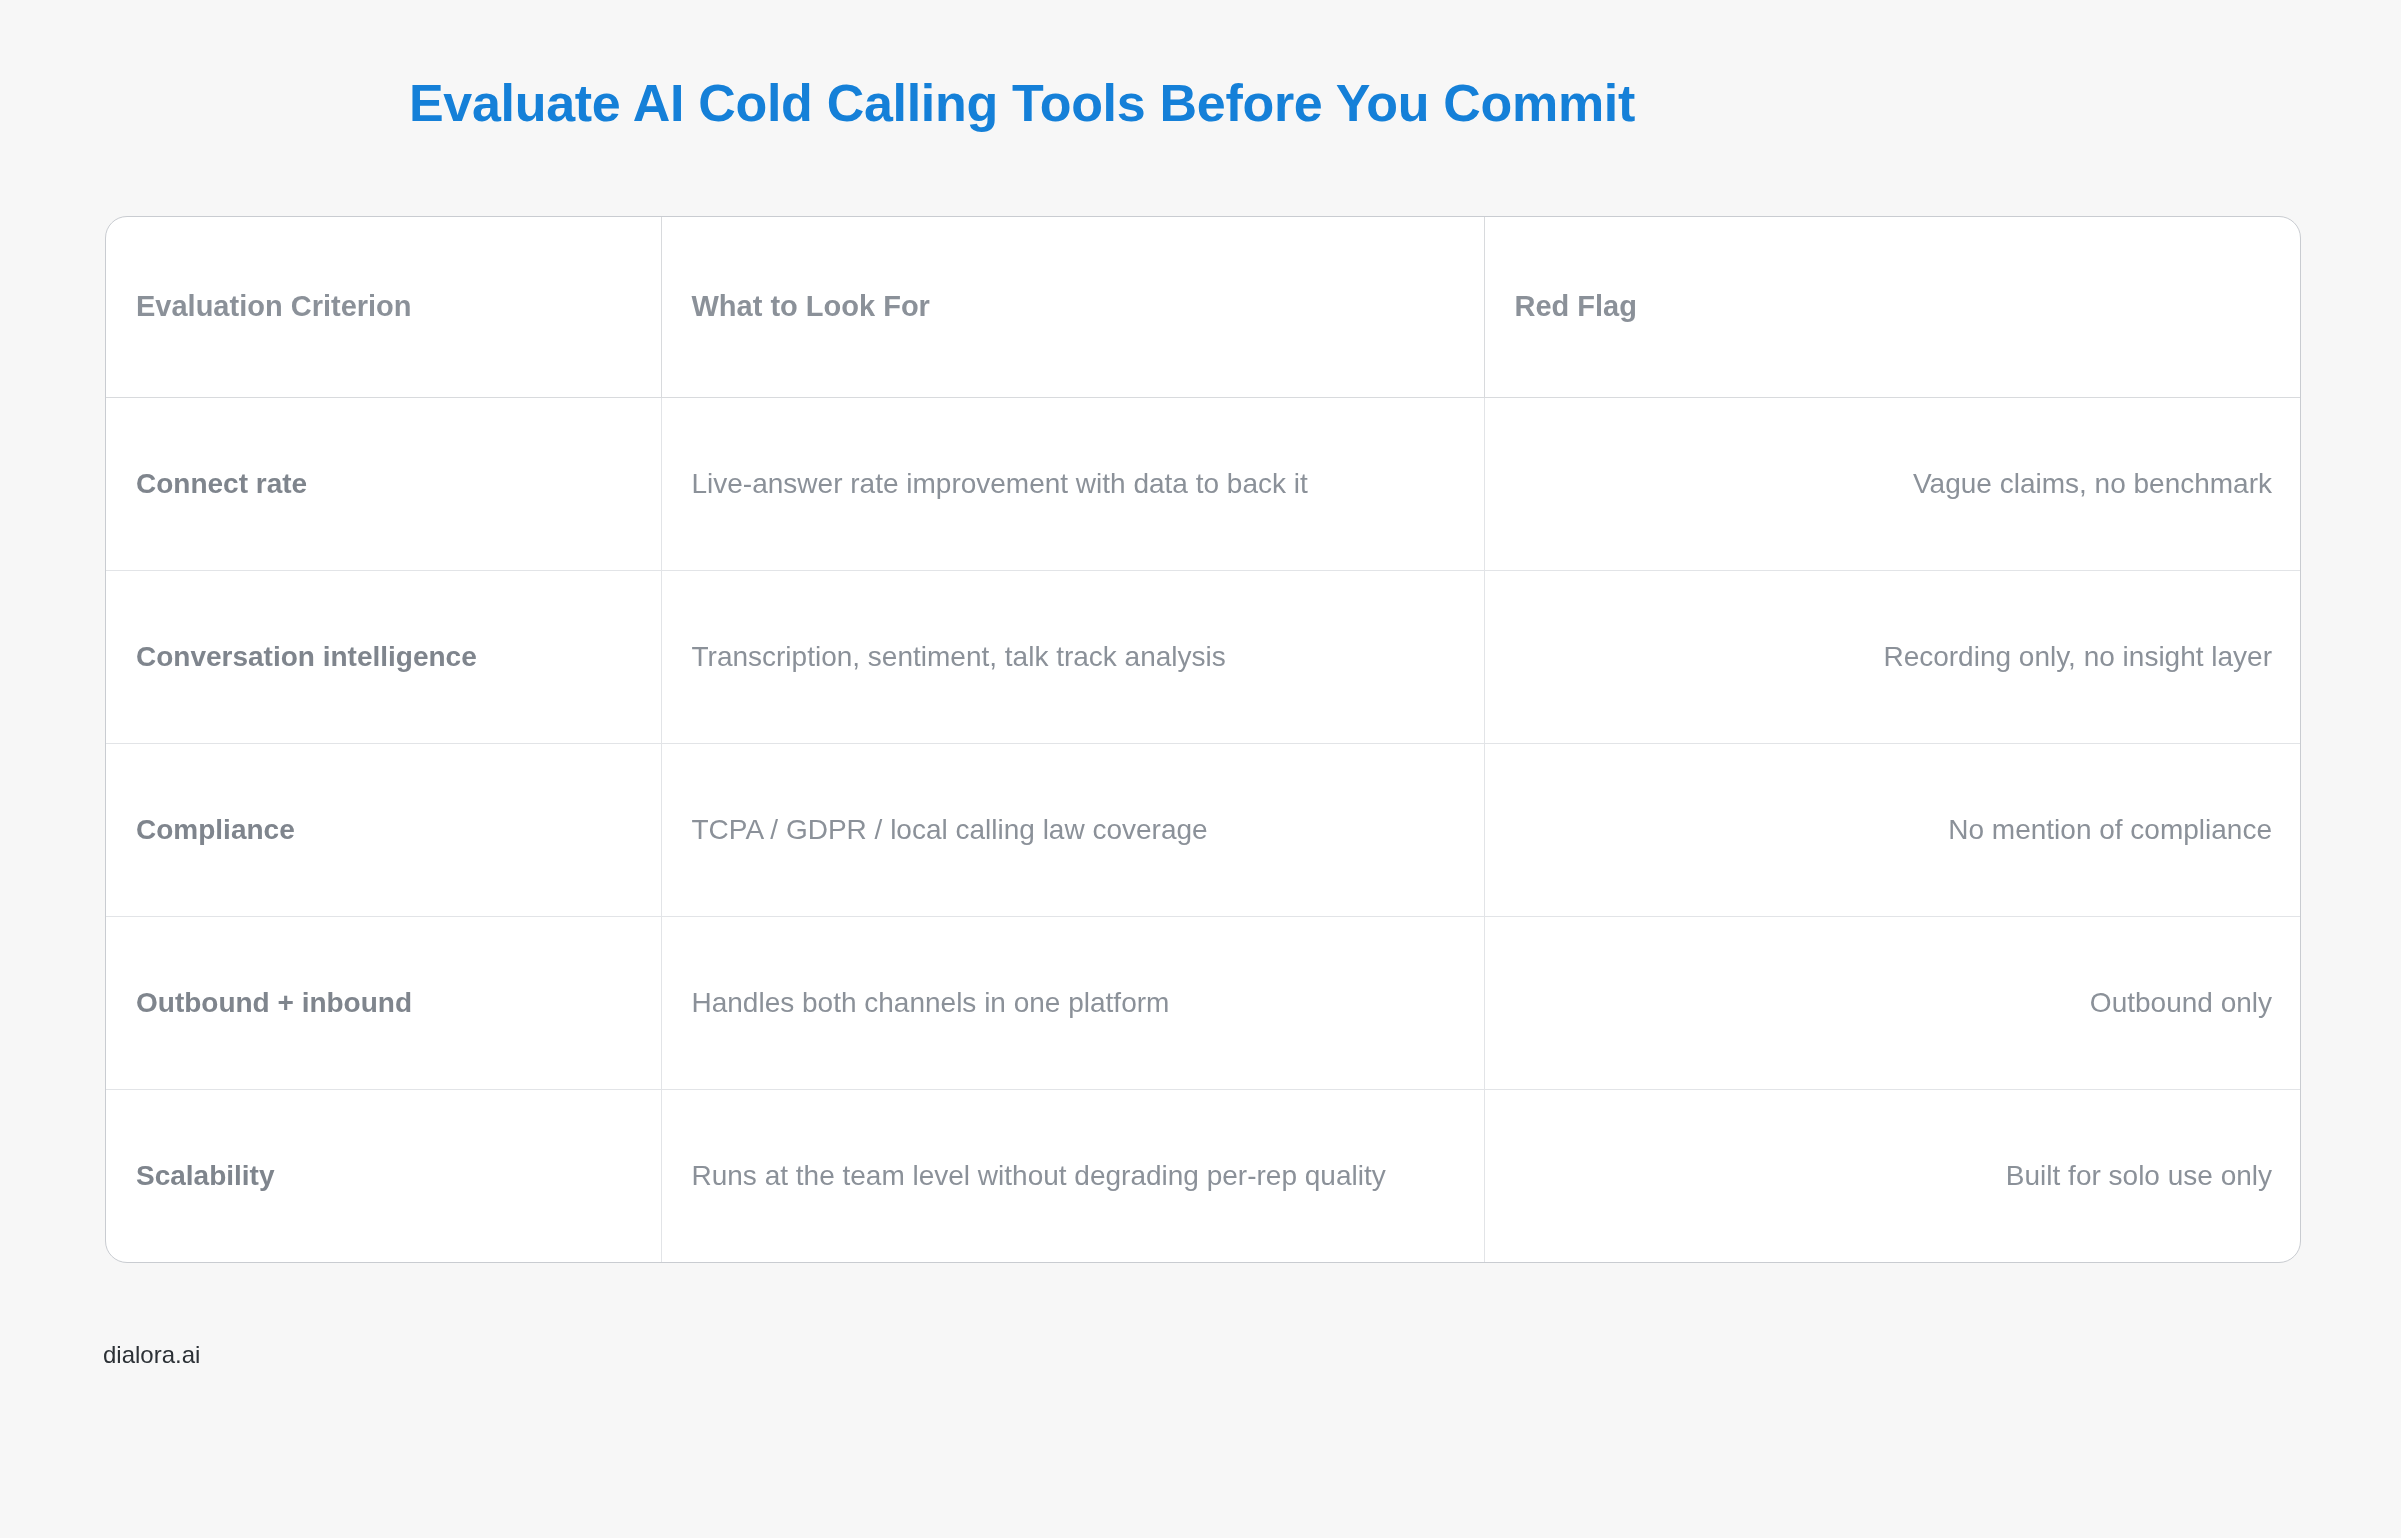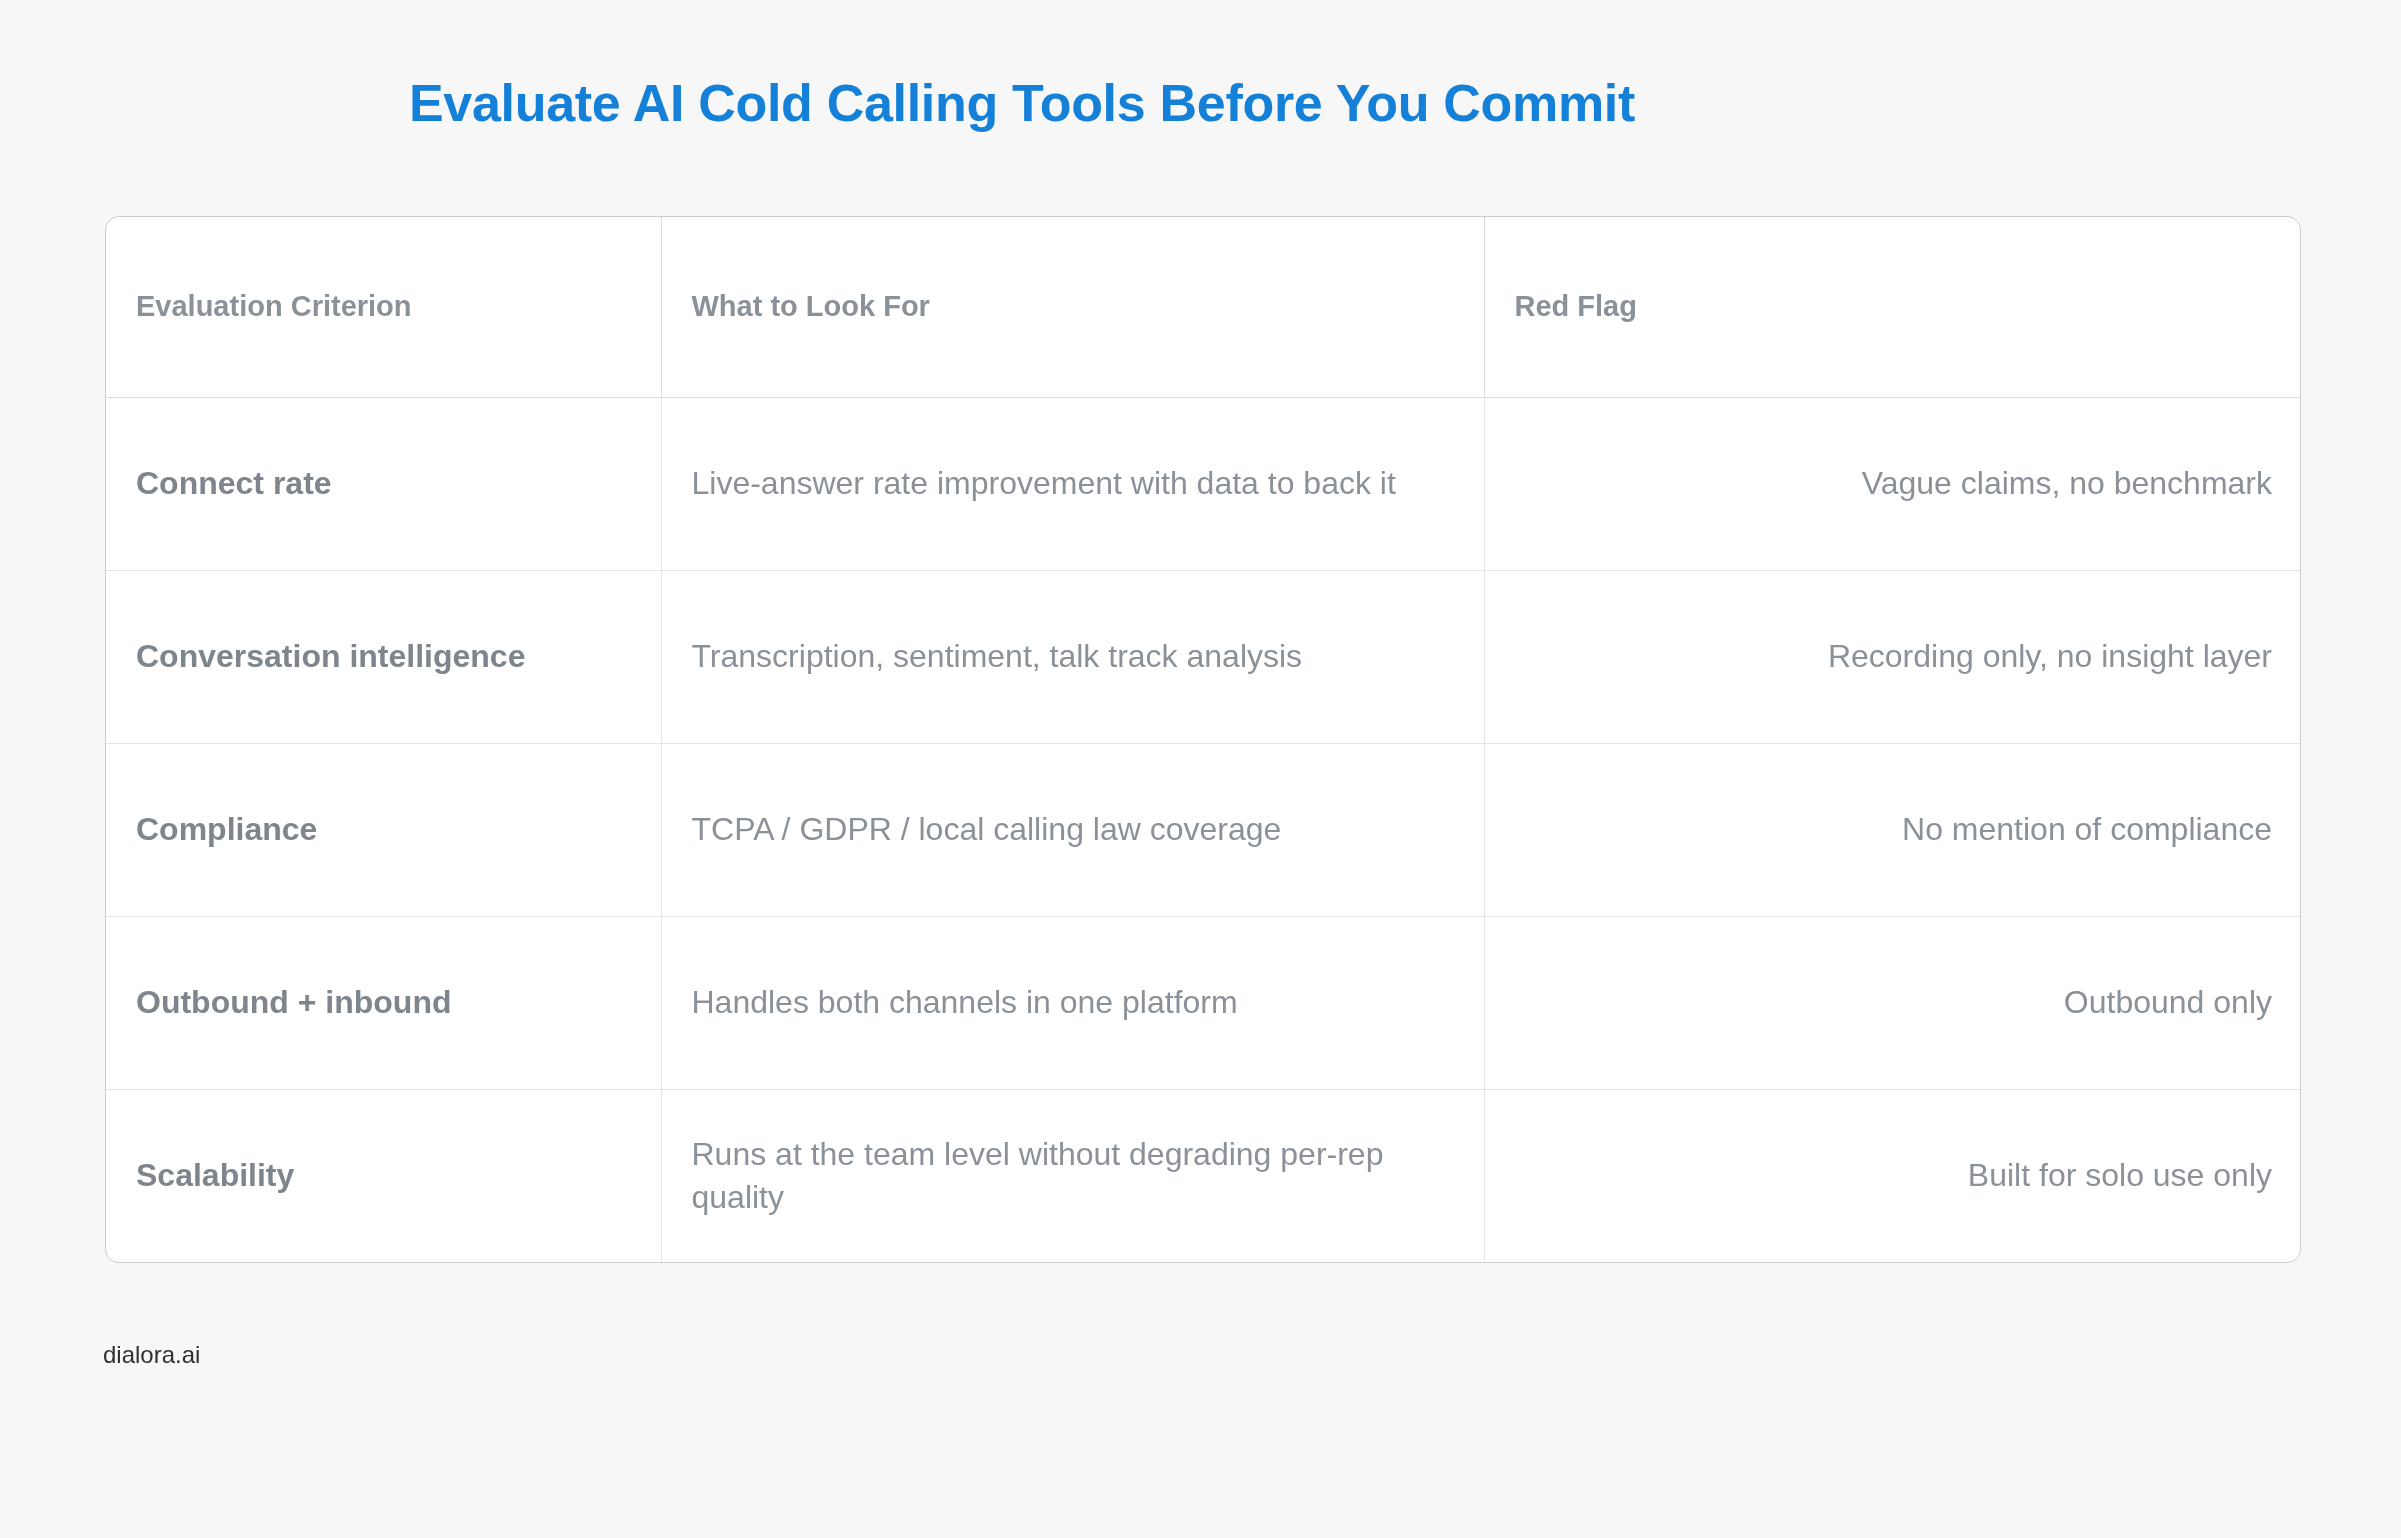--- a/index.html
+++ b/index.html
@@ -32,21 +32,21 @@
     line-height: 1.1;
   }
 
   .table-wrap {
     position: absolute;
     left: 105px;
     top: 216px;
     width: 2196px;
     background: #ffffff;
     border: 1.5px solid #c9ccd1;
-    border-radius: 14px;
+    border-radius: 22px;
     box-sizing: border-box;
     overflow: hidden;
   }
 
   table.grid {
     width: 100%;
     border-collapse: collapse;
     table-layout: fixed;
   }
 
@@ -70,21 +70,21 @@
     height: 180px;
     border-bottom: 1.5px solid #d8dadd;
   }
   thead th.col2,
   thead th.col3 {
     border-left: 1.5px solid #d8dadd;
   }
 
   
   tbody td {
-    font-size: 32px;
+    font-size: 28px;
     color: #8b9199;
     line-height: 1.35;
     padding: 22px 30px 22px 30px;
     border-bottom: 1.5px solid #e2e4e7;
   }
   tbody tr:last-child td {
     border-bottom: none;
   }
   tbody td.criterion {
     font-weight: bold;

